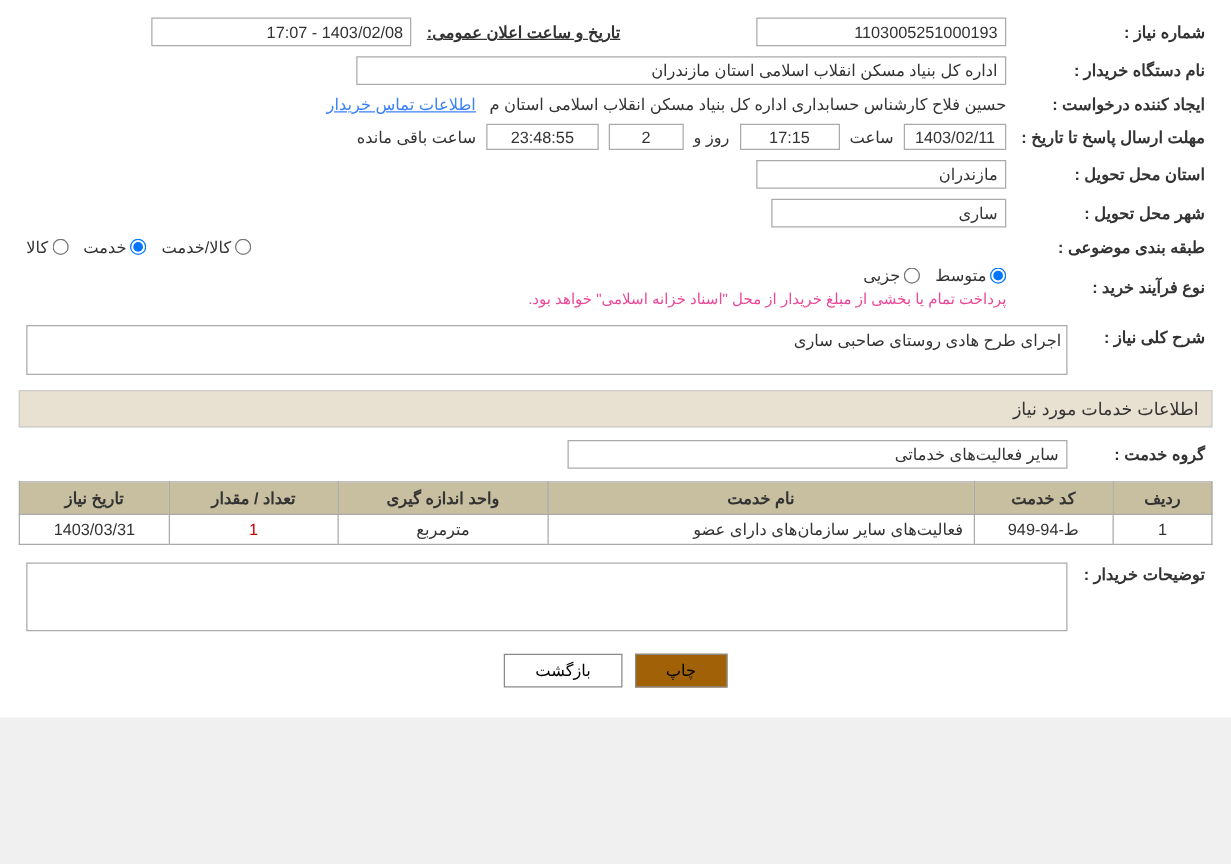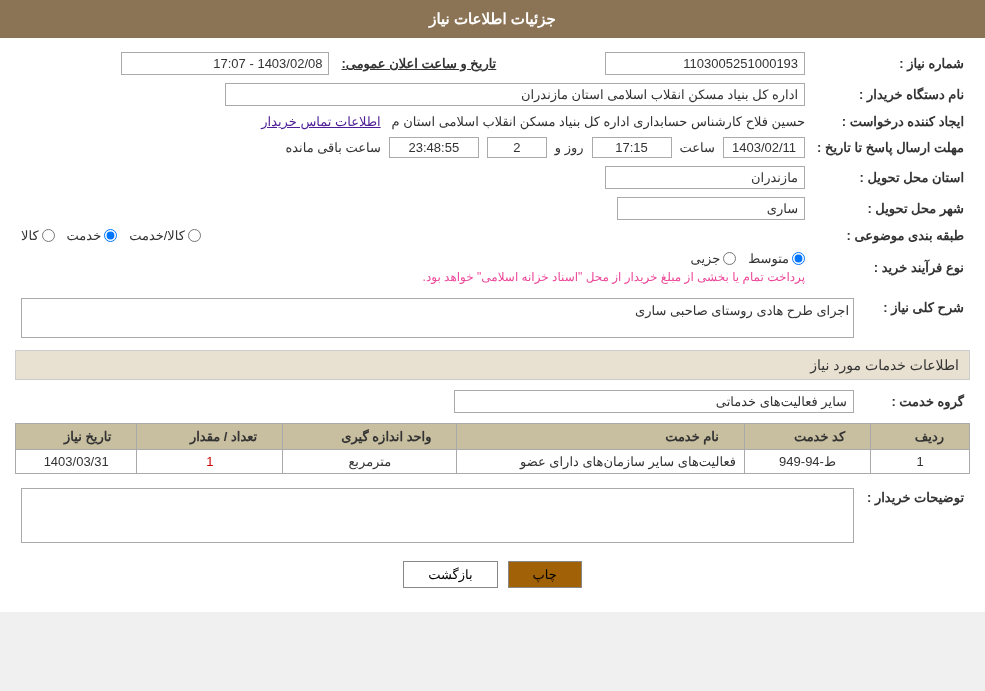--- a/index.html
+++ b/index.html
@@ -45,21 +45,21 @@
     .value-cell {
       text-align: right;
     }
     .input-box {
       border: 1px solid #aaa;
       background: #fff;
       padding: 3px 6px;
       min-height: 22px;
       display: inline-block;
     }
-    .link-blue { color: #4c1d95; text-decoration: underline; cursor: pointer; }
+    .link-blue { color: #3b82f6; text-decoration: underline; cursor: pointer; }
     .time-row {
       display: flex;
       align-items: center;
       gap: 8px;
       flex-wrap: nowrap;
     }
     .time-value-box {
       border: 1px solid #aaa;
       background: #fff;
       padding: 2px 8px;
@@ -94,22 +94,22 @@
       background: #fff;
     }
     .services-table {
       width: 100%;
       border-collapse: collapse;
       margin-top: 6px;
     }
     .services-table th {
       background: #c8bfa0;
       border: 1px solid #aaa;
-      padding: 5px 25px;
-      text-align: right;
+      padding: 5px 12px;
+      text-align: center;
       font-weight: bold;
     }
     .services-table td {
       border: 1px solid #aaa;
       padding: 4px 8px;
       text-align: center;
     }
     .services-table td.name-cell {
       text-align: right;
     }
@@ -141,42 +141,41 @@
       width: 60px;
       display: inline-block;
       text-align: center;
     }
   </style>
 </head>
 <body>
 
 <div class="page-wrapper">
 
-  <div class="header-bar">جزئیات اطلاعات نیاز</div>
 
   <div class="content-area">
 
     <table class="info-table">
 
       <tbody>
           <tr>
         <td class="label-cell" style="width:110px;">شماره نیاز :</td>
         <td class="value-cell">
           <span class="input-box" style="width:200px; display:inline-block;">1103005251000193</span>
         </td>
         <td class="label-cell" style="width:160px; text-align:left;text-decoration:underline;">تاریخ و ساعت اعلان عمومی:</td>
         <td class="value-cell">
           <span class="input-box" style="width:208px; display:inline-block;">1403/02/08 - 17:07</span>
         </td>
       </tr>
 
       <tr>
         <td class="label-cell">نام دستگاه خریدار :</td>
         <td class="value-cell" colspan="3">
-          <span class="input-box" style="width:580px; display:inline-block;">اداره کل بنیاد مسکن انقلاب اسلامی استان مازندران</span>
+          <span class="input-box" style="width:520px; display:inline-block;">اداره کل بنیاد مسکن انقلاب اسلامی استان مازندران</span>
         </td>
       </tr>
 
       <tr>
         <td class="label-cell">ایجاد کننده درخواست :</td>
         <td class="value-cell" colspan="3">
           <span>حسین فلاح کارشناس حسابداری اداره کل بنیاد مسکن انقلاب اسلامی استان م</span>
           &nbsp;
           <span class="link-blue">اطلاعات تماس خریدار</span>
         </td>

